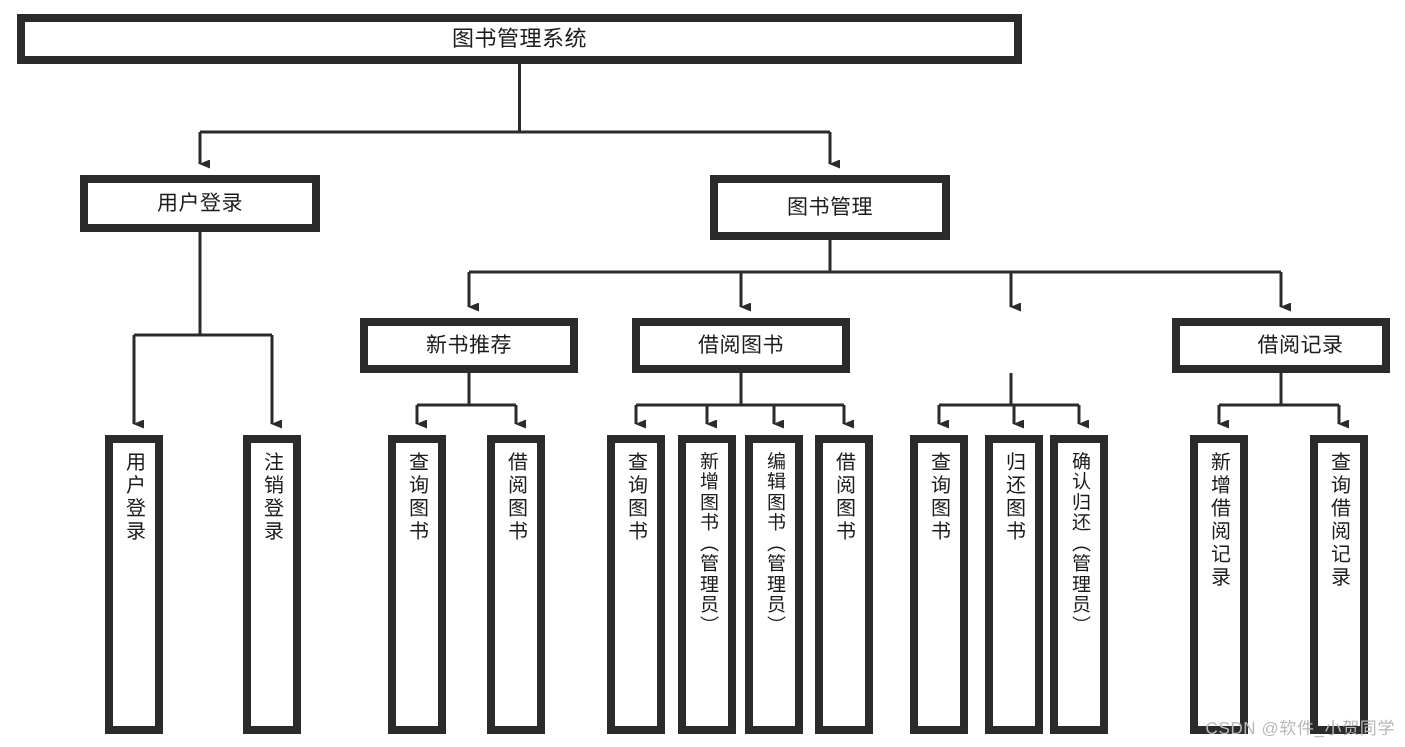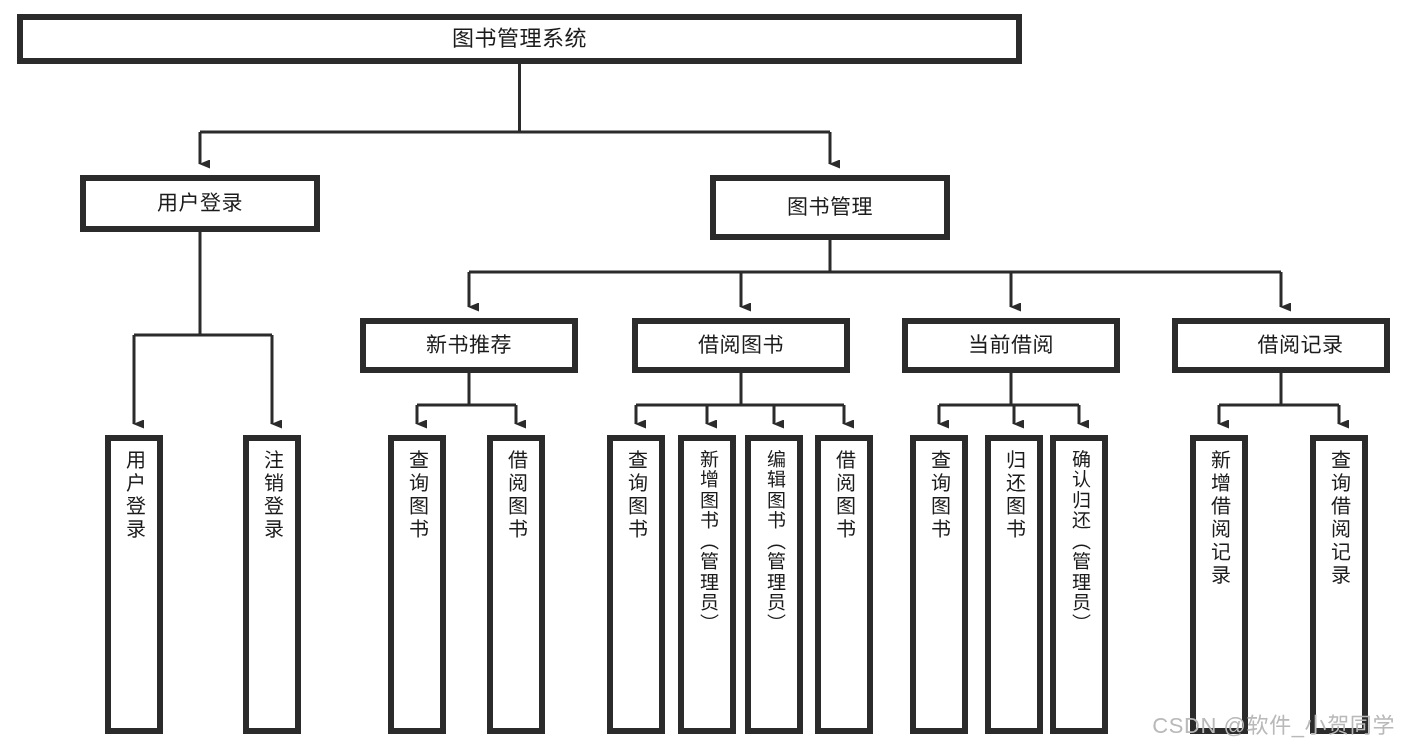--- a/index.html
+++ b/index.html
@@ -22,21 +22,21 @@
     position: absolute;
     left: 0;
     top: 0;
     width: 1405px;
     height: 747px;
     pointer-events: none;
   }
   .node {
     position: absolute;
     box-sizing: border-box;
-    border: 6px solid #4d7c0f;
+    border: 8px solid #4d7c0f;
     background: #ffffff;
     display: flex;
     align-items: center;
     justify-content: center;
     color: #1b1b1b;
     z-index: 2;
   }
   .node-label {
     display: block;
     text-align: center;
@@ -67,21 +67,21 @@
     white-space: nowrap;
   }
   .node.vert.tall .node-label {
     font-size: 19px;
     letter-spacing: 1.5px;
   }
   #watermark {
     position: absolute;
     right: 10px;
     bottom: 8px;
-    font-size: 22px;
+    font-size: 17px;
     color: #b9b9b9;
     z-index: 5;
     letter-spacing: 0.6px;
     user-select: none;
     white-space: nowrap;
   }
 </style>
 </head>
 <body>
 
@@ -149,23 +149,20 @@
   <div class="node horiz" style="left: 710px; top: 175px; width: 240px; height: 65px; border-color: rgb(43, 43, 43); background: rgb(255, 255, 255); color: rgb(27, 27, 27);">
     <span class="node-label">图书管理</span>
   </div>
 
   <div class="node horiz" style="left: 360px; top: 318px; width: 218px; height: 55px; border-color: rgb(43, 43, 43); background: rgb(255, 255, 255); color: rgb(27, 27, 27);">
     <span class="node-label">新书推荐</span>
   </div>
   <div class="node horiz" style="left: 632px; top: 318px; width: 218px; height: 55px; border-color: rgb(43, 43, 43); background: rgb(255, 255, 255); color: rgb(27, 27, 27);">
     <span class="node-label">借阅图书</span>
   </div>
-  <div class="node horiz" style="left: 902px; top: 318px; width: 218px; height: 55px; border-color: rgb(43, 43, 43); background: rgb(255, 255, 255); color: rgb(27, 27, 27);">
-    <span class="node-label">当前借阅</span>
-  </div>
   <div class="node horiz" style="left: 1172px; top: 318px; width: 218px; height: 55px; border-color: rgb(43, 43, 43); background: rgb(255, 255, 255); color: rgb(27, 27, 27); padding-left: 39px;">
     <span class="node-label">借阅记录</span>
   </div>
 
   <div class="node vert" style="left: 105px; top: 435px; width: 58px; height: 299px; border-color: rgb(43, 43, 43); background: rgb(255, 255, 255); color: rgb(27, 27, 27);">
     <span class="node-label">用户登录</span>
   </div>
   <div class="node vert" style="left: 243px; top: 435px; width: 58px; height: 299px; border-color: rgb(43, 43, 43); background: rgb(255, 255, 255); color: rgb(27, 27, 27);">
     <span class="node-label">注销登录</span>
   </div>

